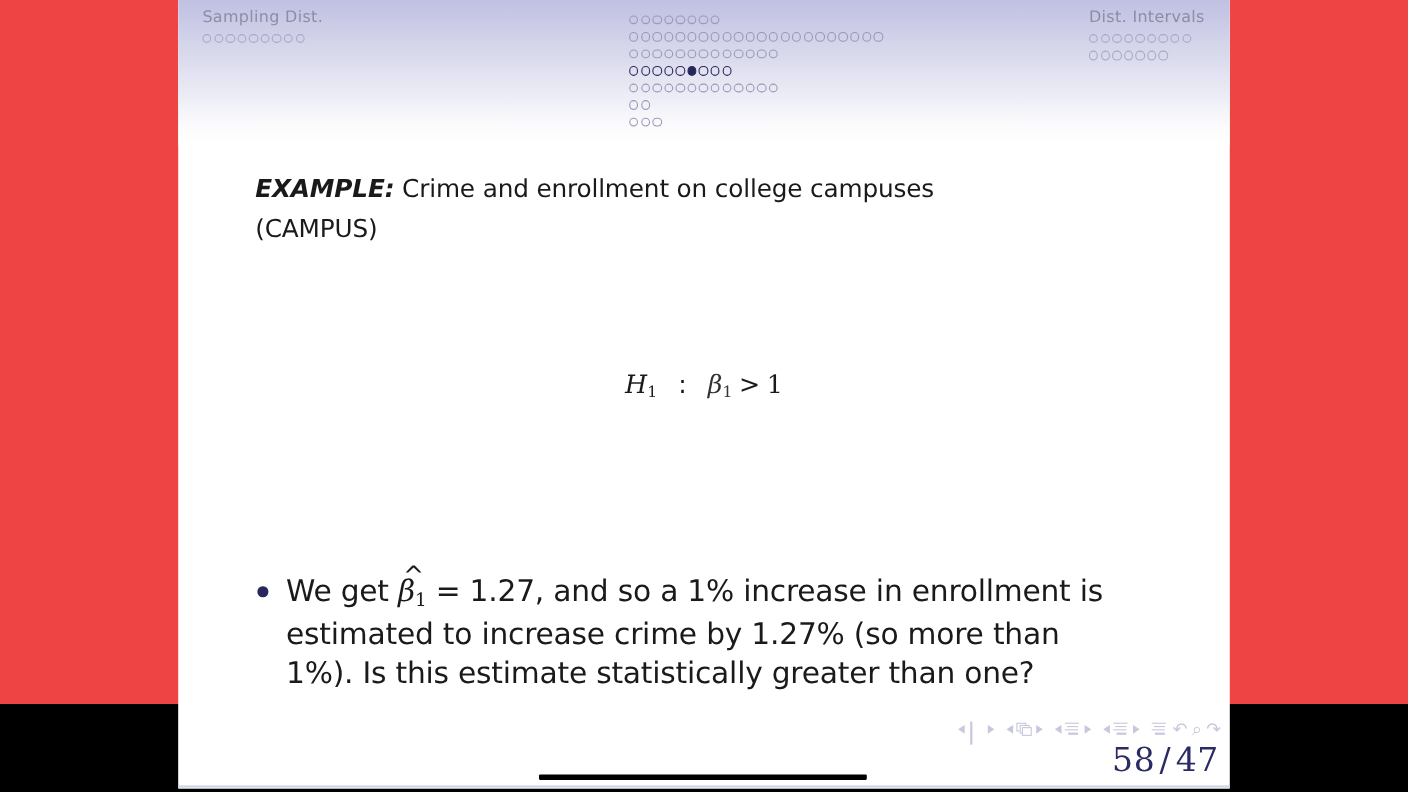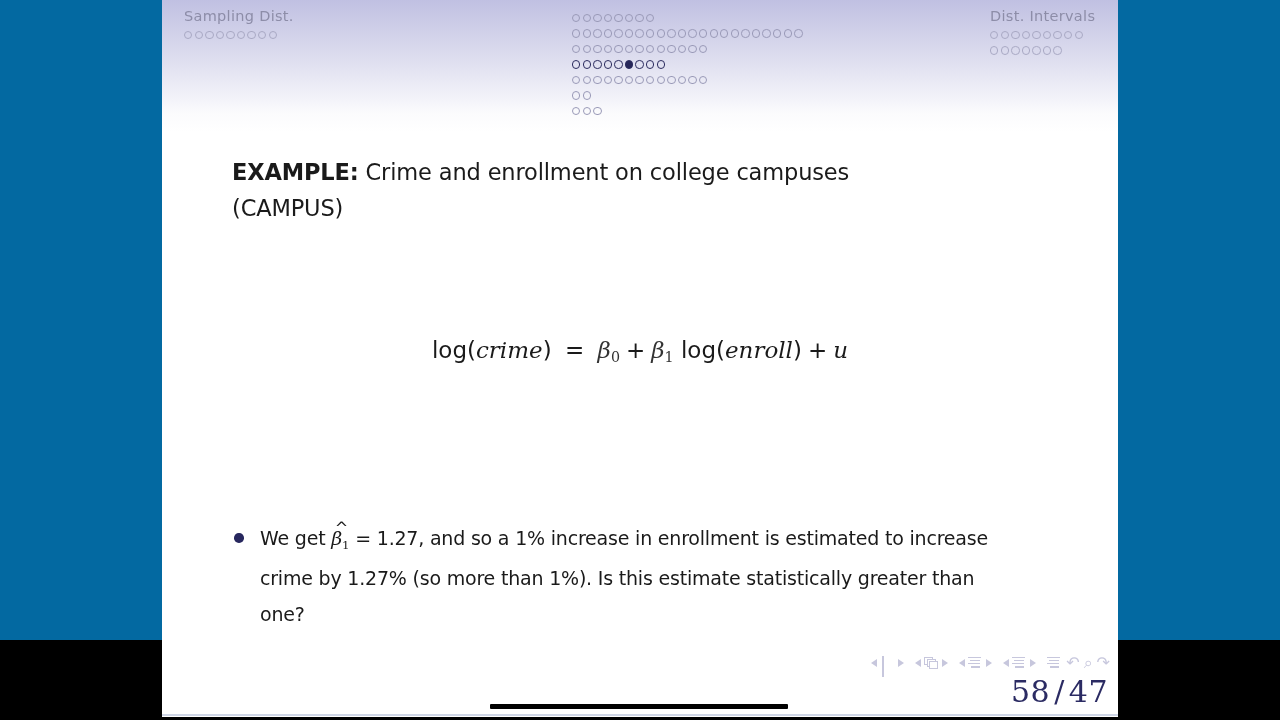--- a/index.html
+++ b/index.html
@@ -11,21 +11,21 @@
     overflow: hidden;
   }
   body {
     font-family: "DejaVu Sans", sans-serif;
   }
 
   #viewer {
     position: relative;
     width: 1280px;
     height: 640px;
-    background: #0369a1;
+    background: #ef4444;
   }
 
   
   #slide {
     position: absolute;
     left: 162px;
     top: 0px;
     width: 956px;
     height: 717px;
     background: #ffffff;
@@ -93,21 +93,21 @@
     color: #1a1a1a;
     font-size: 22.5px;
     line-height: 36px;
     letter-spacing: -0.15px;
   }
   #example-block {
     left: 70px;
     top: 22px;
     width: 720px;
   }
-  #example-block .strong { font-weight: bold; }
+  #example-block .strong { font-weight: bold; font-style: italic; }
 
   
   #equations {
     position: absolute;
     left: 0;
     top: 196px;
     width: 956px;
     display: flex;
     justify-content: center;
   }
@@ -146,21 +146,21 @@
     position: absolute;
     left: 0;
     top: 388px;
     width: 956px;
   }
   .bullet-item {
     position: relative;
     margin-left: 98px;
     width: 760px;
     font-family: "DejaVu Sans", sans-serif;
-    font-size: 19px;
+    font-size: 27px;
     line-height: 36.5px;
     color: #1a1a1a;
     letter-spacing: -0.2px;
   }
   .bullet-dot {
     position: absolute;
     left: -26px;
     top: 13px;
     width: 9.5px;
     height: 9.5px;
@@ -414,27 +414,27 @@
 
     <div id="body">
 
       <div class="para" id="example-block">
         <span class="strong">EXAMPLE:</span><span> Crime and enrollment on college campuses (CAMPUS)</span><br>
       </div>
 
       <div id="equations">
         <table class="eqtable">
           <tbody>
-              <tr>
+          <tr>
             <td class="eq-lhs">
-              <span class="mup">log(</span><span class="mi">crime</span><span class="mup">)</span>
+              <span class="mi">H<sub class="sb">1</sub></span>
             </td>
-            <td class="eq-rel"><span class="mup">=</span></td>
+            <td class="eq-rel"><span class="mup">:</span></td>
             <td class="eq-rhs">
-              <span class="greek">β<sub class="sb">0</sub></span><span class="op mup">+</span><span class="greek">β<sub class="sb">1</sub></span>&nbsp;<span class="mup">log(</span><span class="mi">enroll</span><span class="mup">)</span><span class="op mup">+</span><span class="mi">u</span>
+              <span class="greek">β<sub class="sb">1</sub></span><span class="op mup">&gt;</span><span class="mnum">1</span>
             </td>
           </tr>
         </tbody>
           </table>
       </div>
 
       <div id="bullets">
         <div class="bullet-item">
           <span class="bullet-dot"></span><span>We get </span><span class="hatbeta"><span class="hat">^</span>β<sub class="sb">1</sub></span><span> = 1.27, and so a 1% increase in enrollment is estimated to increase crime by 1.27% (so more than 1%).  Is this estimate statistically greater than one?</span>
         </div>

